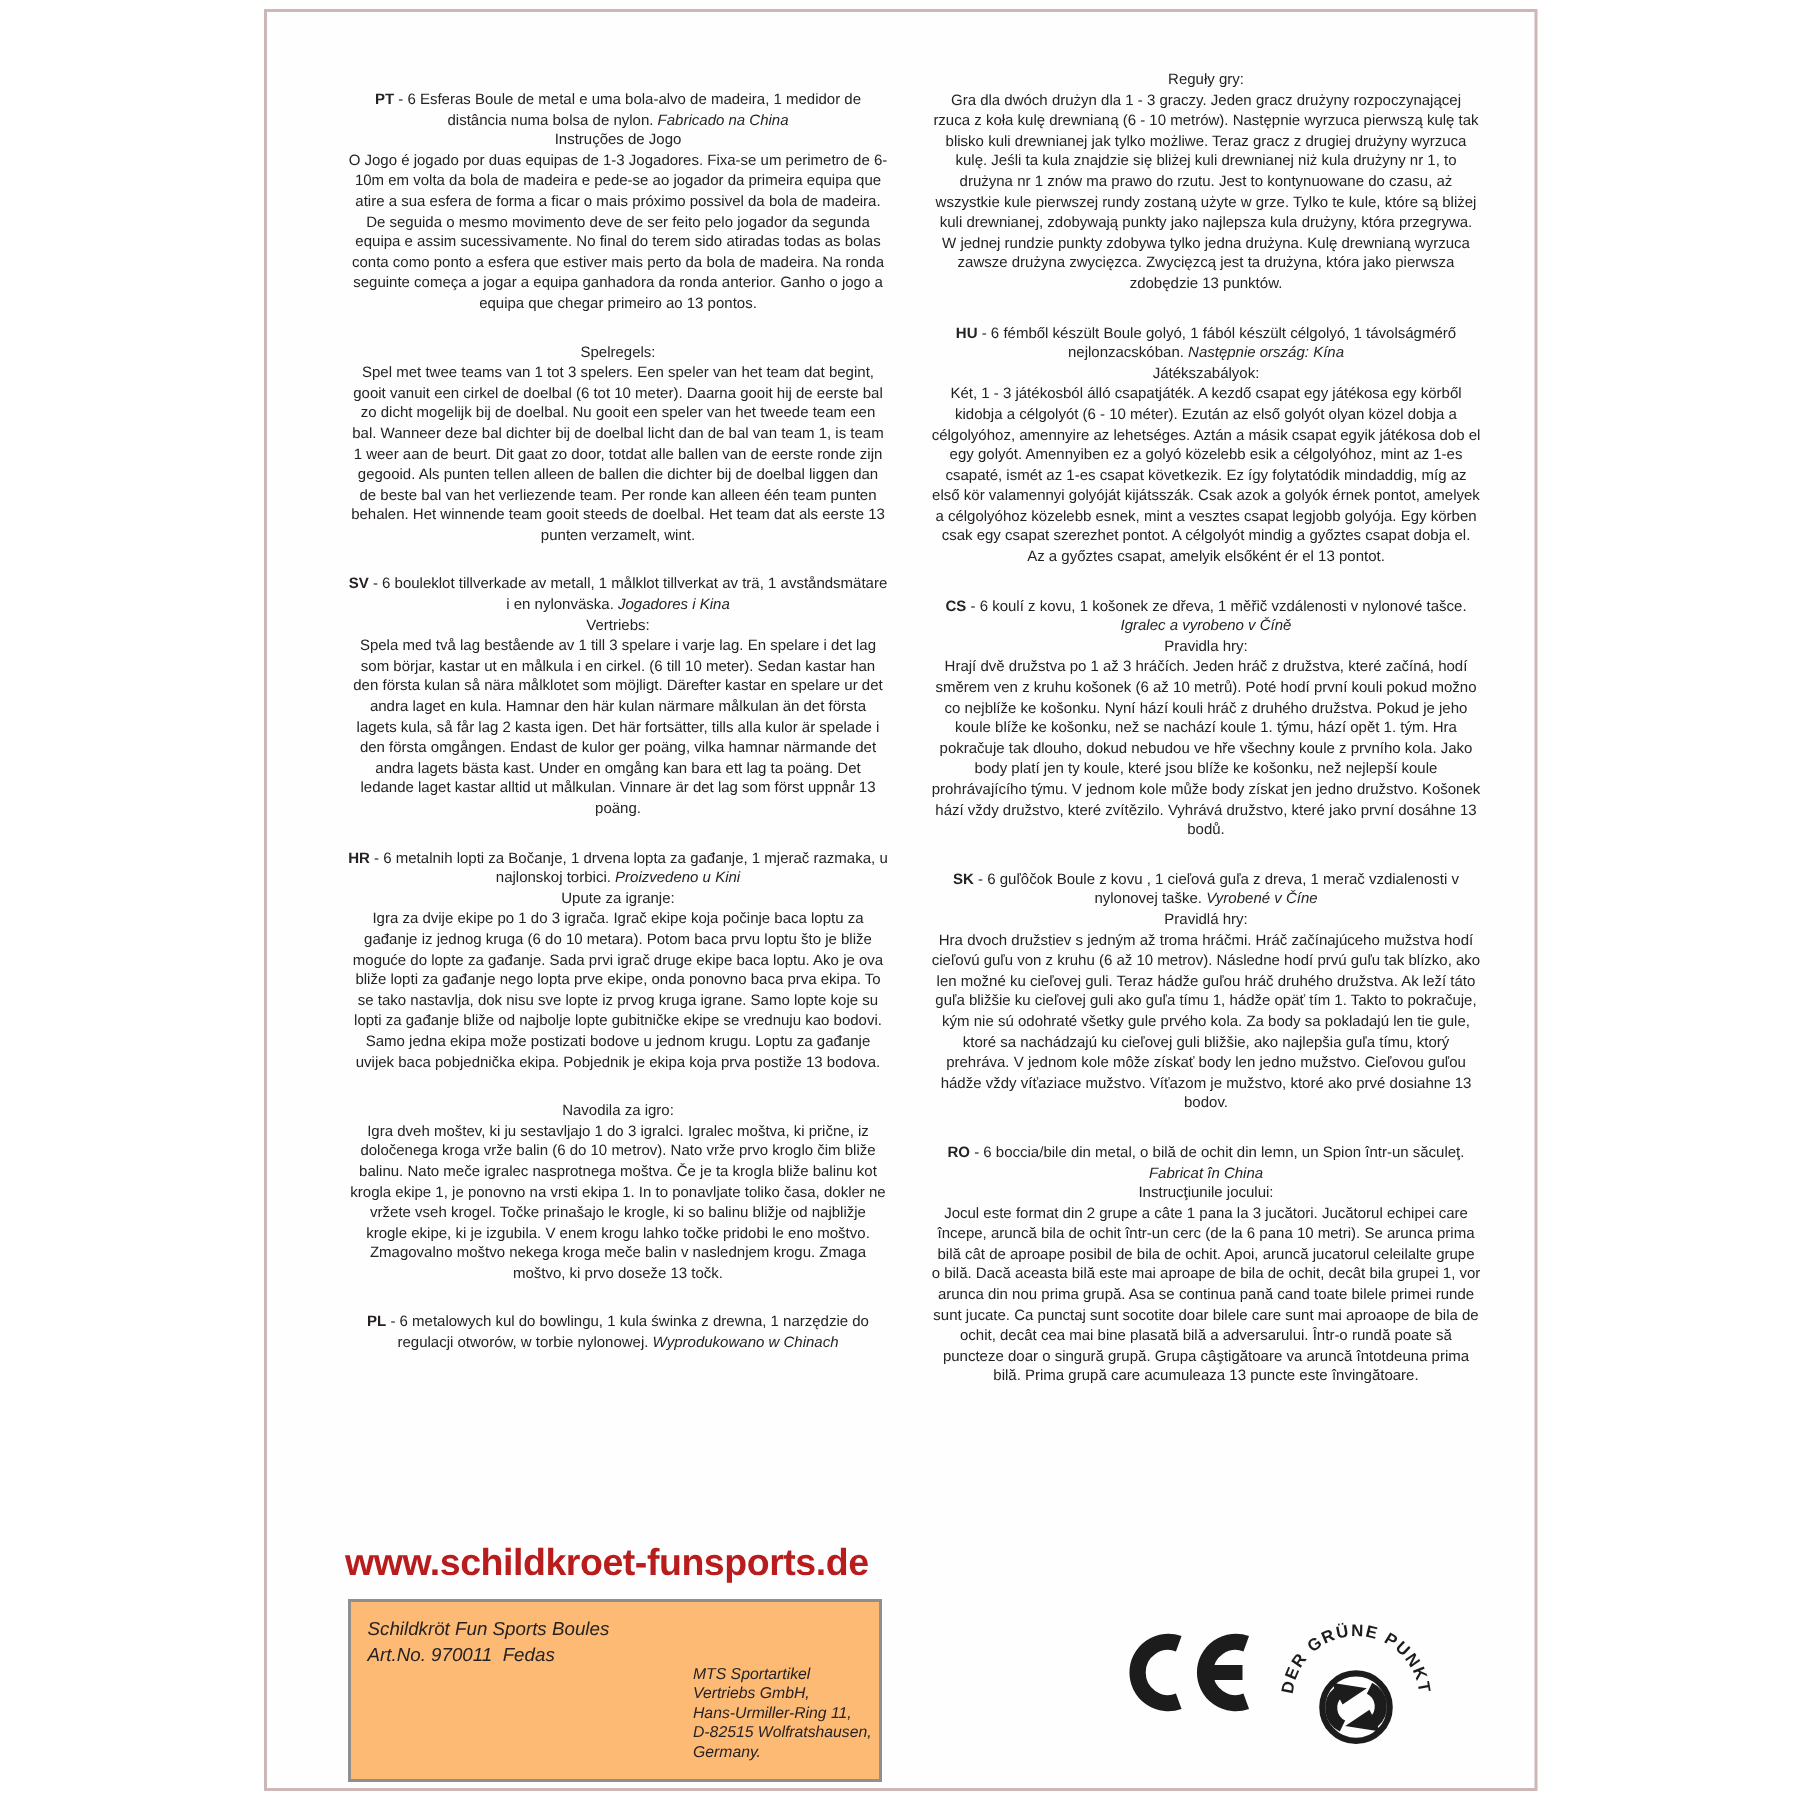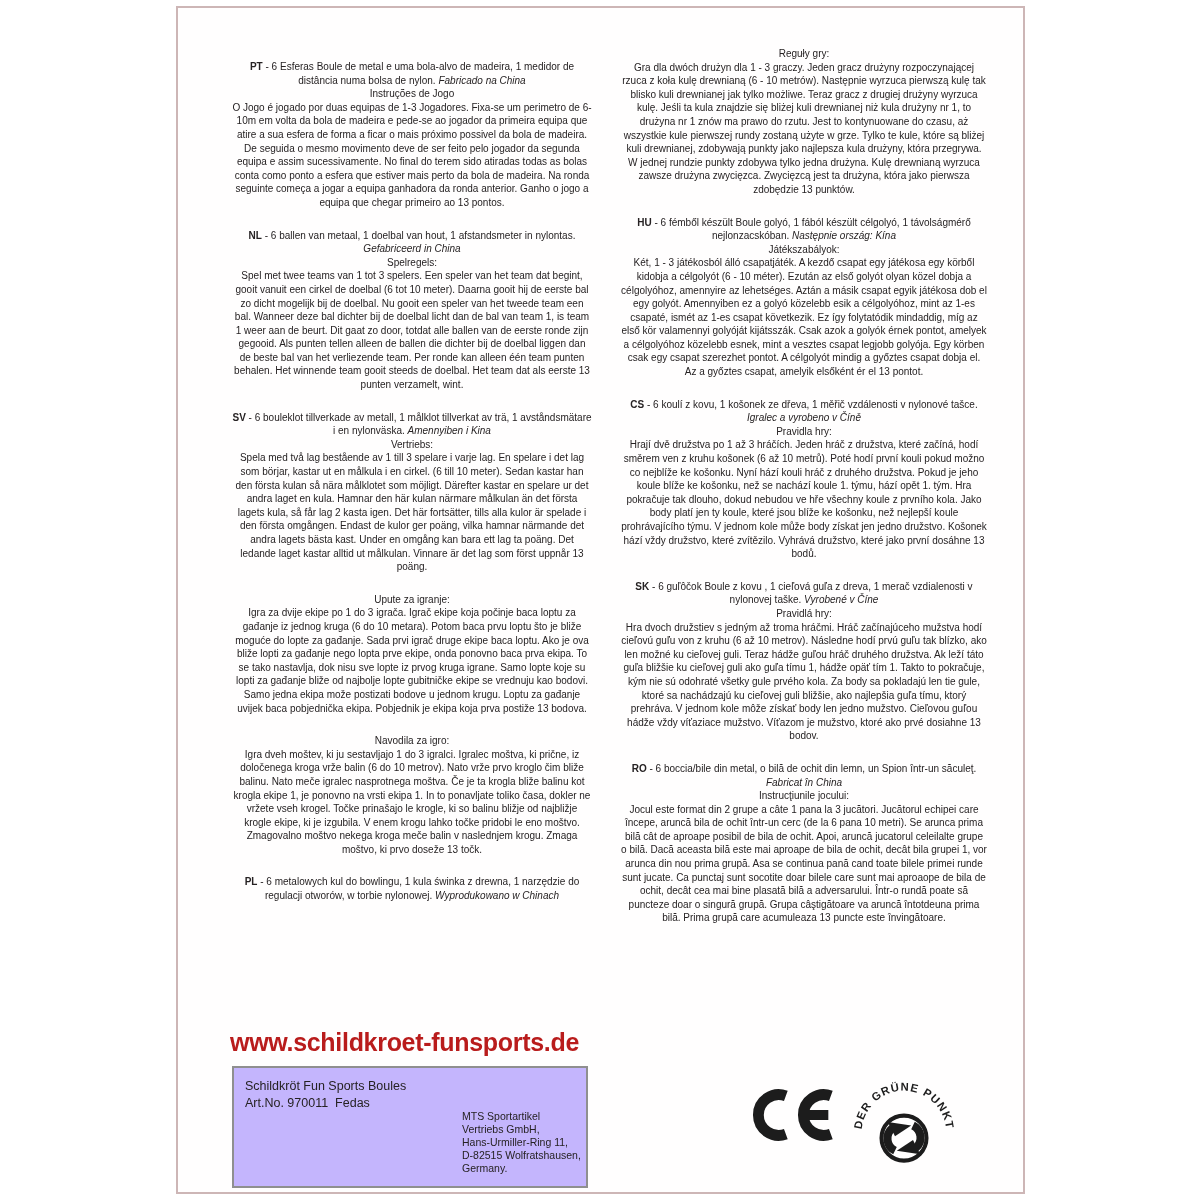--- a/index.html
+++ b/index.html
@@ -18,21 +18,21 @@
   .section { margin-bottom:19px; }
   .section p { margin:0; font-size:10px; line-height:13.6px; text-align:center; }
   .code   { font-weight:700; }
   .origin { font-style:italic; }
   .website {
     position:absolute; left:230px; top:1028px; width:380px;
     font-size:25px; font-weight:700; letter-spacing:-0.3px; color:#b91c1c;
   }
   .info-box {
     position:absolute; left:232px; top:1066px; width:356px; height:122px;
-    border:2px solid #8f8f8f; box-sizing:border-box; background:#c4b5fd;
+    border:2px solid #8f8f8f; box-sizing:border-box; background:#fdba74;font-style:italic;
   }
   .info-box .product { position:absolute; left:11px; top:10px;  font-size:12.5px; line-height:16px; }
   .info-box .artno   { position:absolute; left:11px; top:27px;  font-size:12.5px; line-height:16px; white-space:pre-wrap; }
   .info-box .address { position:absolute; left:228px; top:42px; font-size:10.5px; line-height:13px; }
   .ce-logo { position:absolute; left:750px; top:1086px; }
   .gp-logo { position:absolute; left:850px; top:1062px; }
 </style>
 </head>
 <body>
 
@@ -40,32 +40,32 @@
 
 <div class="col col-left">
 
   <div class="section">
     <p class="intro"><b class="code">PT</b> <span>- 6 Esferas Boule de metal e uma bola-alvo de madeira, 1 medidor de distância numa bolsa de nylon.</span> <i class="origin">Fabricado na China</i></p>
     <p class="header">Instruções de Jogo</p>
     <p class="body">O Jogo é jogado por duas equipas de 1-3 Jogadores. Fixa-se um perimetro de 6-10m em volta da bola de madeira e pede-se ao jogador da primeira equipa que atire a sua esfera de forma a ficar o mais próximo possivel da bola de madeira. De seguida o mesmo movimento deve de ser feito pelo jogador da segunda equipa e assim sucessivamente. No final do terem sido atiradas todas as bolas conta como ponto a esfera que estiver mais perto da bola de madeira. Na ronda seguinte começa a jogar a equipa ganhadora da ronda anterior. Ganho o jogo a equipa que chegar primeiro ao 13 pontos.</p>
   </div>
 
   <div class="section">
-    <p class="intro"><b class="code">NL</b> <span>- 6 ballen van metaal, 1 doelbal van hout, 1 afstandsmeter in nylontas.</span> <i class="origin">Gefabriceerd in China</i></p>
     <p class="header">Spelregels:</p>
     <p class="body">Spel met twee teams van 1 tot 3 spelers. Een speler van het team dat begint, gooit vanuit een cirkel de doelbal (6 tot 10 meter). Daarna gooit hij de eerste bal zo dicht mogelijk bij de doelbal. Nu gooit een speler van het tweede team een bal. Wanneer deze bal dichter bij de doelbal licht dan de bal van team 1, is team 1 weer aan de beurt. Dit gaat zo door, totdat alle ballen van de eerste ronde zijn gegooid. Als punten tellen alleen de ballen die dichter bij de doelbal liggen dan de beste bal van het verliezende team. Per ronde kan alleen één team punten behalen. Het winnende team gooit steeds de doelbal. Het team dat als eerste 13 punten verzamelt, wint.</p>
   </div>
 
   <div class="section">
-    <p class="intro"><b class="code">SV</b> <span>- 6 bouleklot tillverkade av metall, 1 målklot tillverkat av trä, 1 avståndsmätare i en nylonväska.</span> <i class="origin">Amennyiben i Kina</i></p>
+    <p class="intro"><b class="code">SV</b> <span>- 6 bouleklot tillverkade av metall, 1 målklot tillverkat av trä, 1 avståndsmätare i en nylonväska.</span> <i class="origin">Jogadores i Kina</i></p>
     <p class="header">Vertriebs:</p>
     <p class="body">Spela med två lag bestående av 1 till 3 spelare i varje lag. En spelare i det lag som börjar, kastar ut en målkula i en cirkel. (6 till 10 meter). Sedan kastar han den första kulan så nära målklotet som möjligt. Därefter kastar en spelare ur det andra laget en kula. Hamnar den här kulan närmare målkulan än det första lagets kula, så får lag 2 kasta igen. Det här fortsätter, tills alla kulor är spelade i den första omgången. Endast de kulor ger poäng, vilka hamnar närmande det andra lagets bästa kast. Under en omgång kan bara ett lag ta poäng. Det ledande laget kastar alltid ut målkulan. Vinnare är det lag som först uppnår 13 poäng.</p>
   </div>
 
   <div class="section">
+    <p class="intro"><b class="code">HR</b> <span>- 6 metalnih lopti za Bočanje, 1 drvena lopta za gađanje, 1 mjerač razmaka, u najlonskoj torbici.</span> <i class="origin">Proizvedeno u Kini</i></p>
     <p class="header">Upute za igranje:</p>
     <p class="body">Igra za dvije ekipe po 1 do 3 igrača. Igrač ekipe koja počinje baca loptu za gađanje iz jednog kruga (6 do 10 metara). Potom baca prvu loptu što je bliže moguće do lopte za gađanje. Sada prvi igrač druge ekipe baca loptu. Ako je ova bliže lopti za gađanje nego lopta prve ekipe, onda ponovno baca prva ekipa. To se tako nastavlja, dok nisu sve lopte iz prvog kruga igrane. Samo lopte koje su lopti za gađanje bliže od najbolje lopte gubitničke ekipe se vrednuju kao bodovi. Samo jedna ekipa može postizati bodove u jednom krugu. Loptu za gađanje uvijek baca pobjednička ekipa. Pobjednik je ekipa koja prva postiže 13 bodova.</p>
   </div>
 
   <div class="section">
     <p class="header">Navodila za igro:</p>
     <p class="body">Igra dveh moštev, ki ju sestavljajo 1 do 3 igralci. Igralec moštva, ki prične, iz določenega kroga vrže balin (6 do 10 metrov). Nato vrže prvo kroglo čim bliže balinu. Nato meče igralec nasprotnega moštva. Če je ta krogla bliže balinu kot krogla ekipe 1, je ponovno na vrsti ekipa 1. In to ponavljate toliko časa, dokler ne vržete vseh krogel. Točke prinašajo le krogle, ki so balinu bližje od najbližje krogle ekipe, ki je izgubila. V enem krogu lahko točke pridobi le eno moštvo. Zmagovalno moštvo nekega kroga meče balin v naslednjem krogu. Zmaga moštvo, ki prvo doseže 13 točk.</p>
   </div>
 
   <div class="section">

